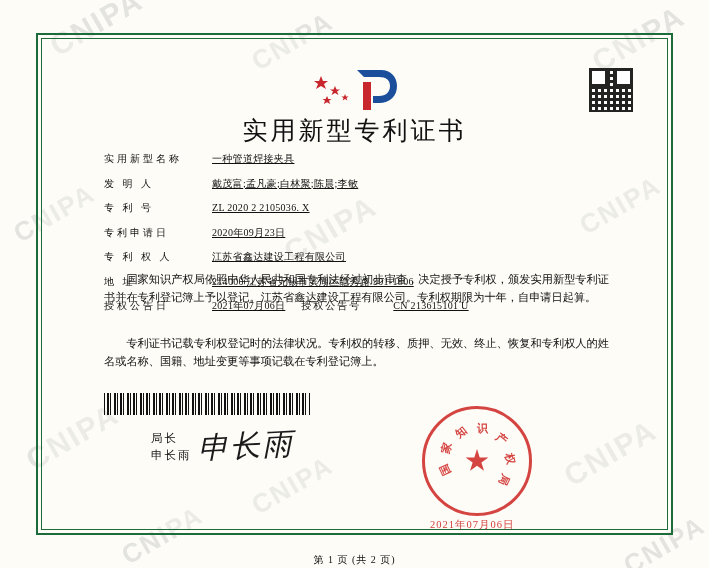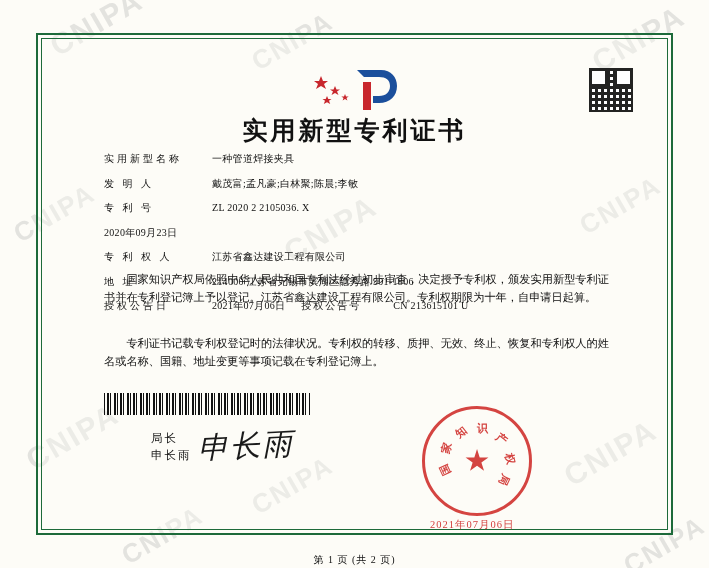--- a/index.html
+++ b/index.html
@@ -88,21 +88,21 @@
     left: 50%; top: 18px;
     transform: translateX(-50%);
     width: 96px; height: 46px;
   }
 
   .title {
     position: absolute;
     left: 0; right: 0; top: 66px;
     text-align: center;
     font-size: 25px;
-    font-weight: bold;
+    font-weight: normal;
     color: #111;
     letter-spacing: 3px;
     font-family: "Liberation Serif", serif;
   }
 
   .fields {
     position: absolute;
     left: 52px; top: 104px;
     width: 510px;
     font-size: 10px;
@@ -115,20 +115,21 @@
   }
   .flabel {
     width: 108px;
     flex: 0 0 108px;
     letter-spacing: 3px;
     white-space: nowrap;
   }
   .fvalue {
     flex: 1 1 auto;
     letter-spacing: 0.3px;
+    text-decoration: underline;
   }
   .frow.two .fvalue { flex: 0 0 auto; }
   .flabel2 {
     width: 92px;
     flex: 0 0 92px;
     letter-spacing: 2px;
     white-space: nowrap;
     margin-left: 16px;
   }
 
@@ -276,20 +277,21 @@
       </div>
       <div class="frow">
         <div class="flabel">发 明 人</div>
         <div class="fvalue">戴茂富;孟凡豪;白林聚;陈晨;李敏</div>
       </div>
       <div class="frow">
         <div class="flabel">专 利 号</div>
         <div class="fvalue">ZL 2020 2 2105036. X</div>
       </div>
       <div class="frow">
+        <div class="flabel">专利申请日</div>
         <div class="fvalue">2020年09月23日</div>
       </div>
       <div class="frow">
         <div class="flabel">专 利 权 人</div>
         <div class="fvalue">江苏省鑫达建设工程有限公司</div>
       </div>
       <div class="frow">
         <div class="flabel">地 址</div>
         <div class="fvalue">214000 江苏省无锡市滨湖区隐秀路 901-1806</div>
       </div>

